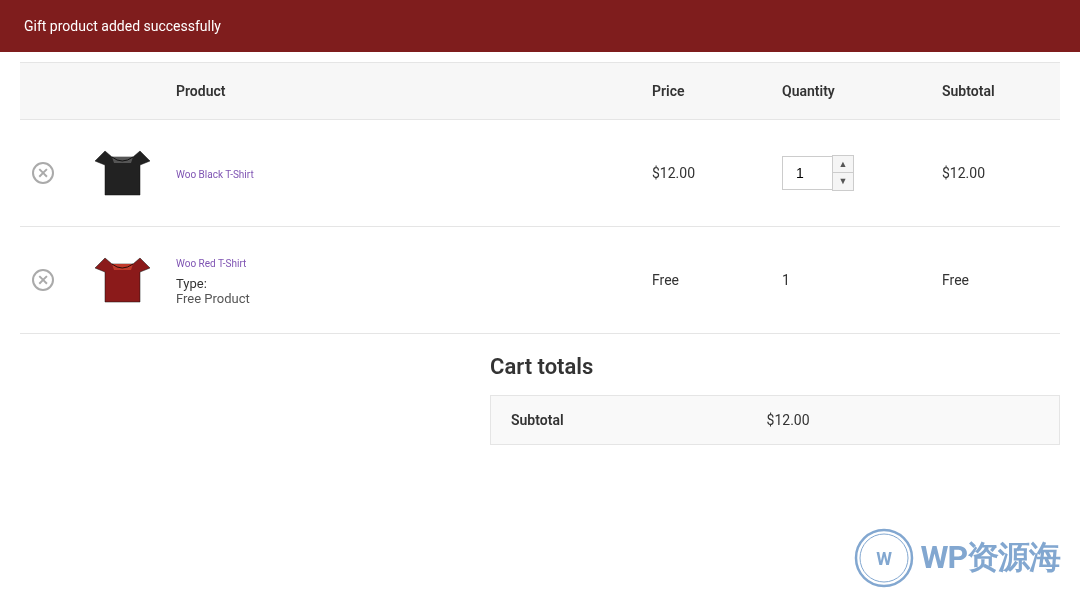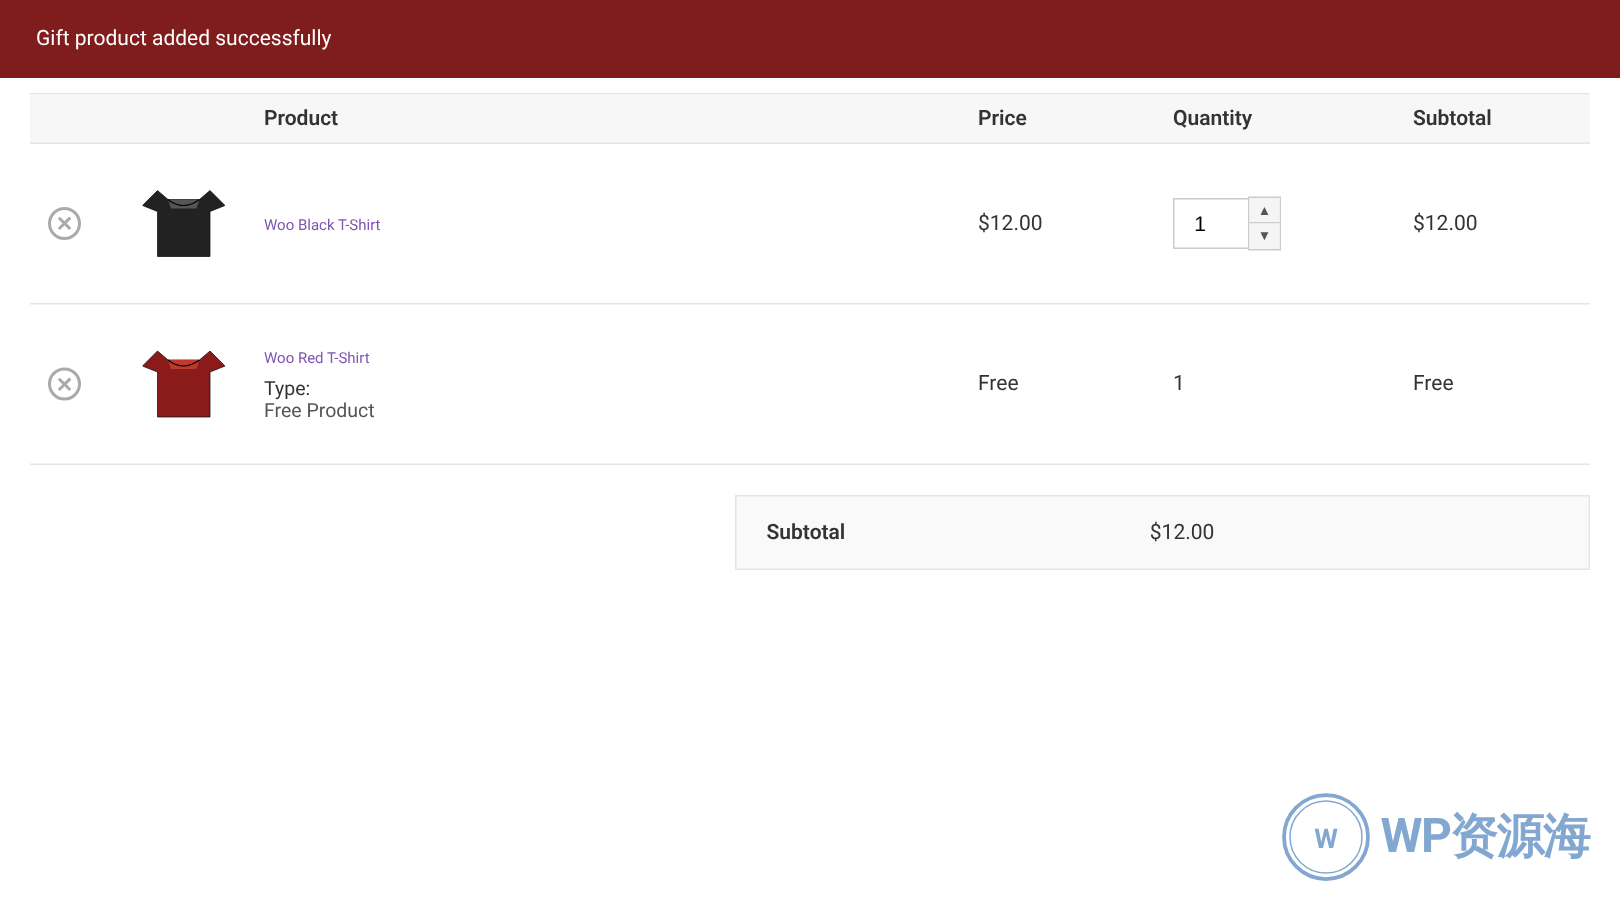--- a/index.html
+++ b/index.html
@@ -31,21 +31,21 @@
       margin-top: 10px;
     }
 
     .cart-table thead tr {
       background: #f7f7f7;
       border-top: 1px solid #e5e5e5;
       border-bottom: 1px solid #e5e5e5;
     }
 
     .cart-table th {
-      padding: 8px 12px;
+      padding: 20px 12px;
       font-weight: 600;
       text-align: left;
       color: #333;
       font-size: 14px;
     }
 
     .cart-table th.col-remove { width: 60px; }
     .cart-table th.col-image { width: 80px; }
     .cart-table th.col-product { }
     .cart-table th.col-price { width: 130px; }
@@ -295,20 +295,21 @@
     </div></td>
           <td class="price-cell">Free</td>
           <td>1</td>
           <td class="subtotal-cell">Free</td>
         </tr>
       </tbody>
   </table>
 </div>
 
 <div class="cart-totals-section">
+  <h2 class="cart-totals-title">Cart totals</h2>
   <table class="cart-totals-table">
     <tbody id="totals-tbody">
     <tr>
     <td>Subtotal</td>
     <td>$12.00</td>
         </tr>
       </tbody>
   </table>
 </div>
 

